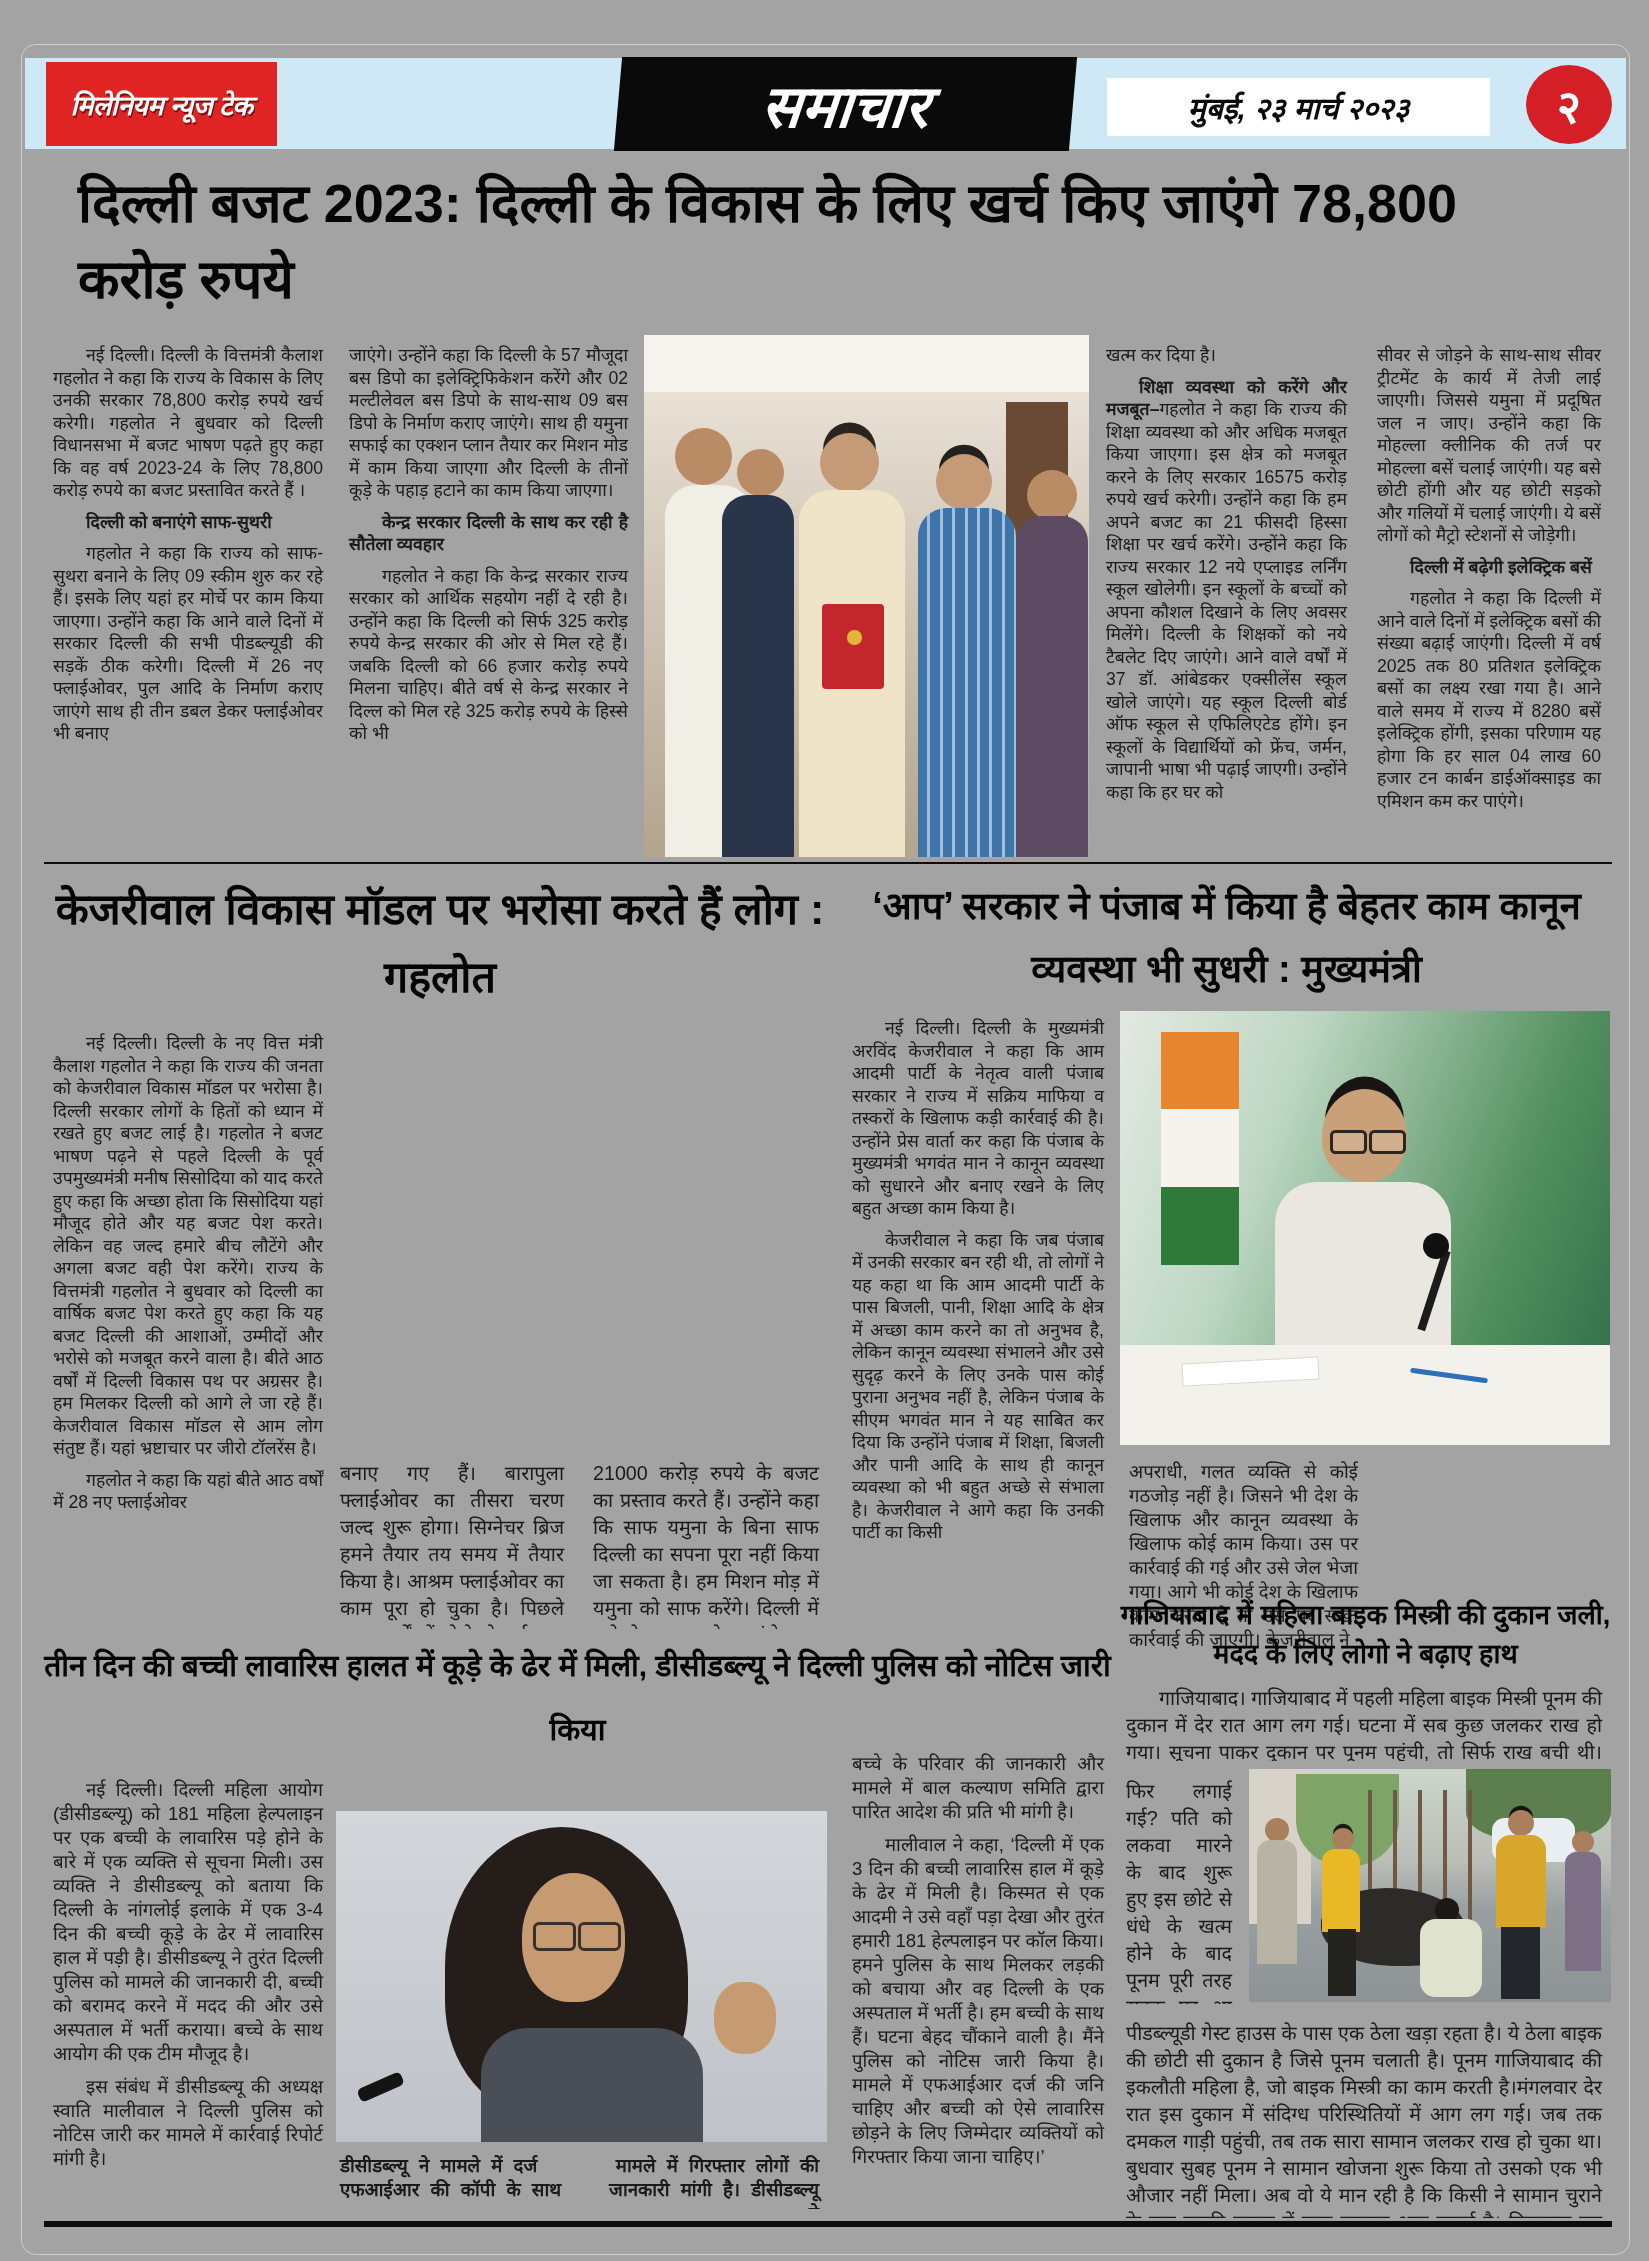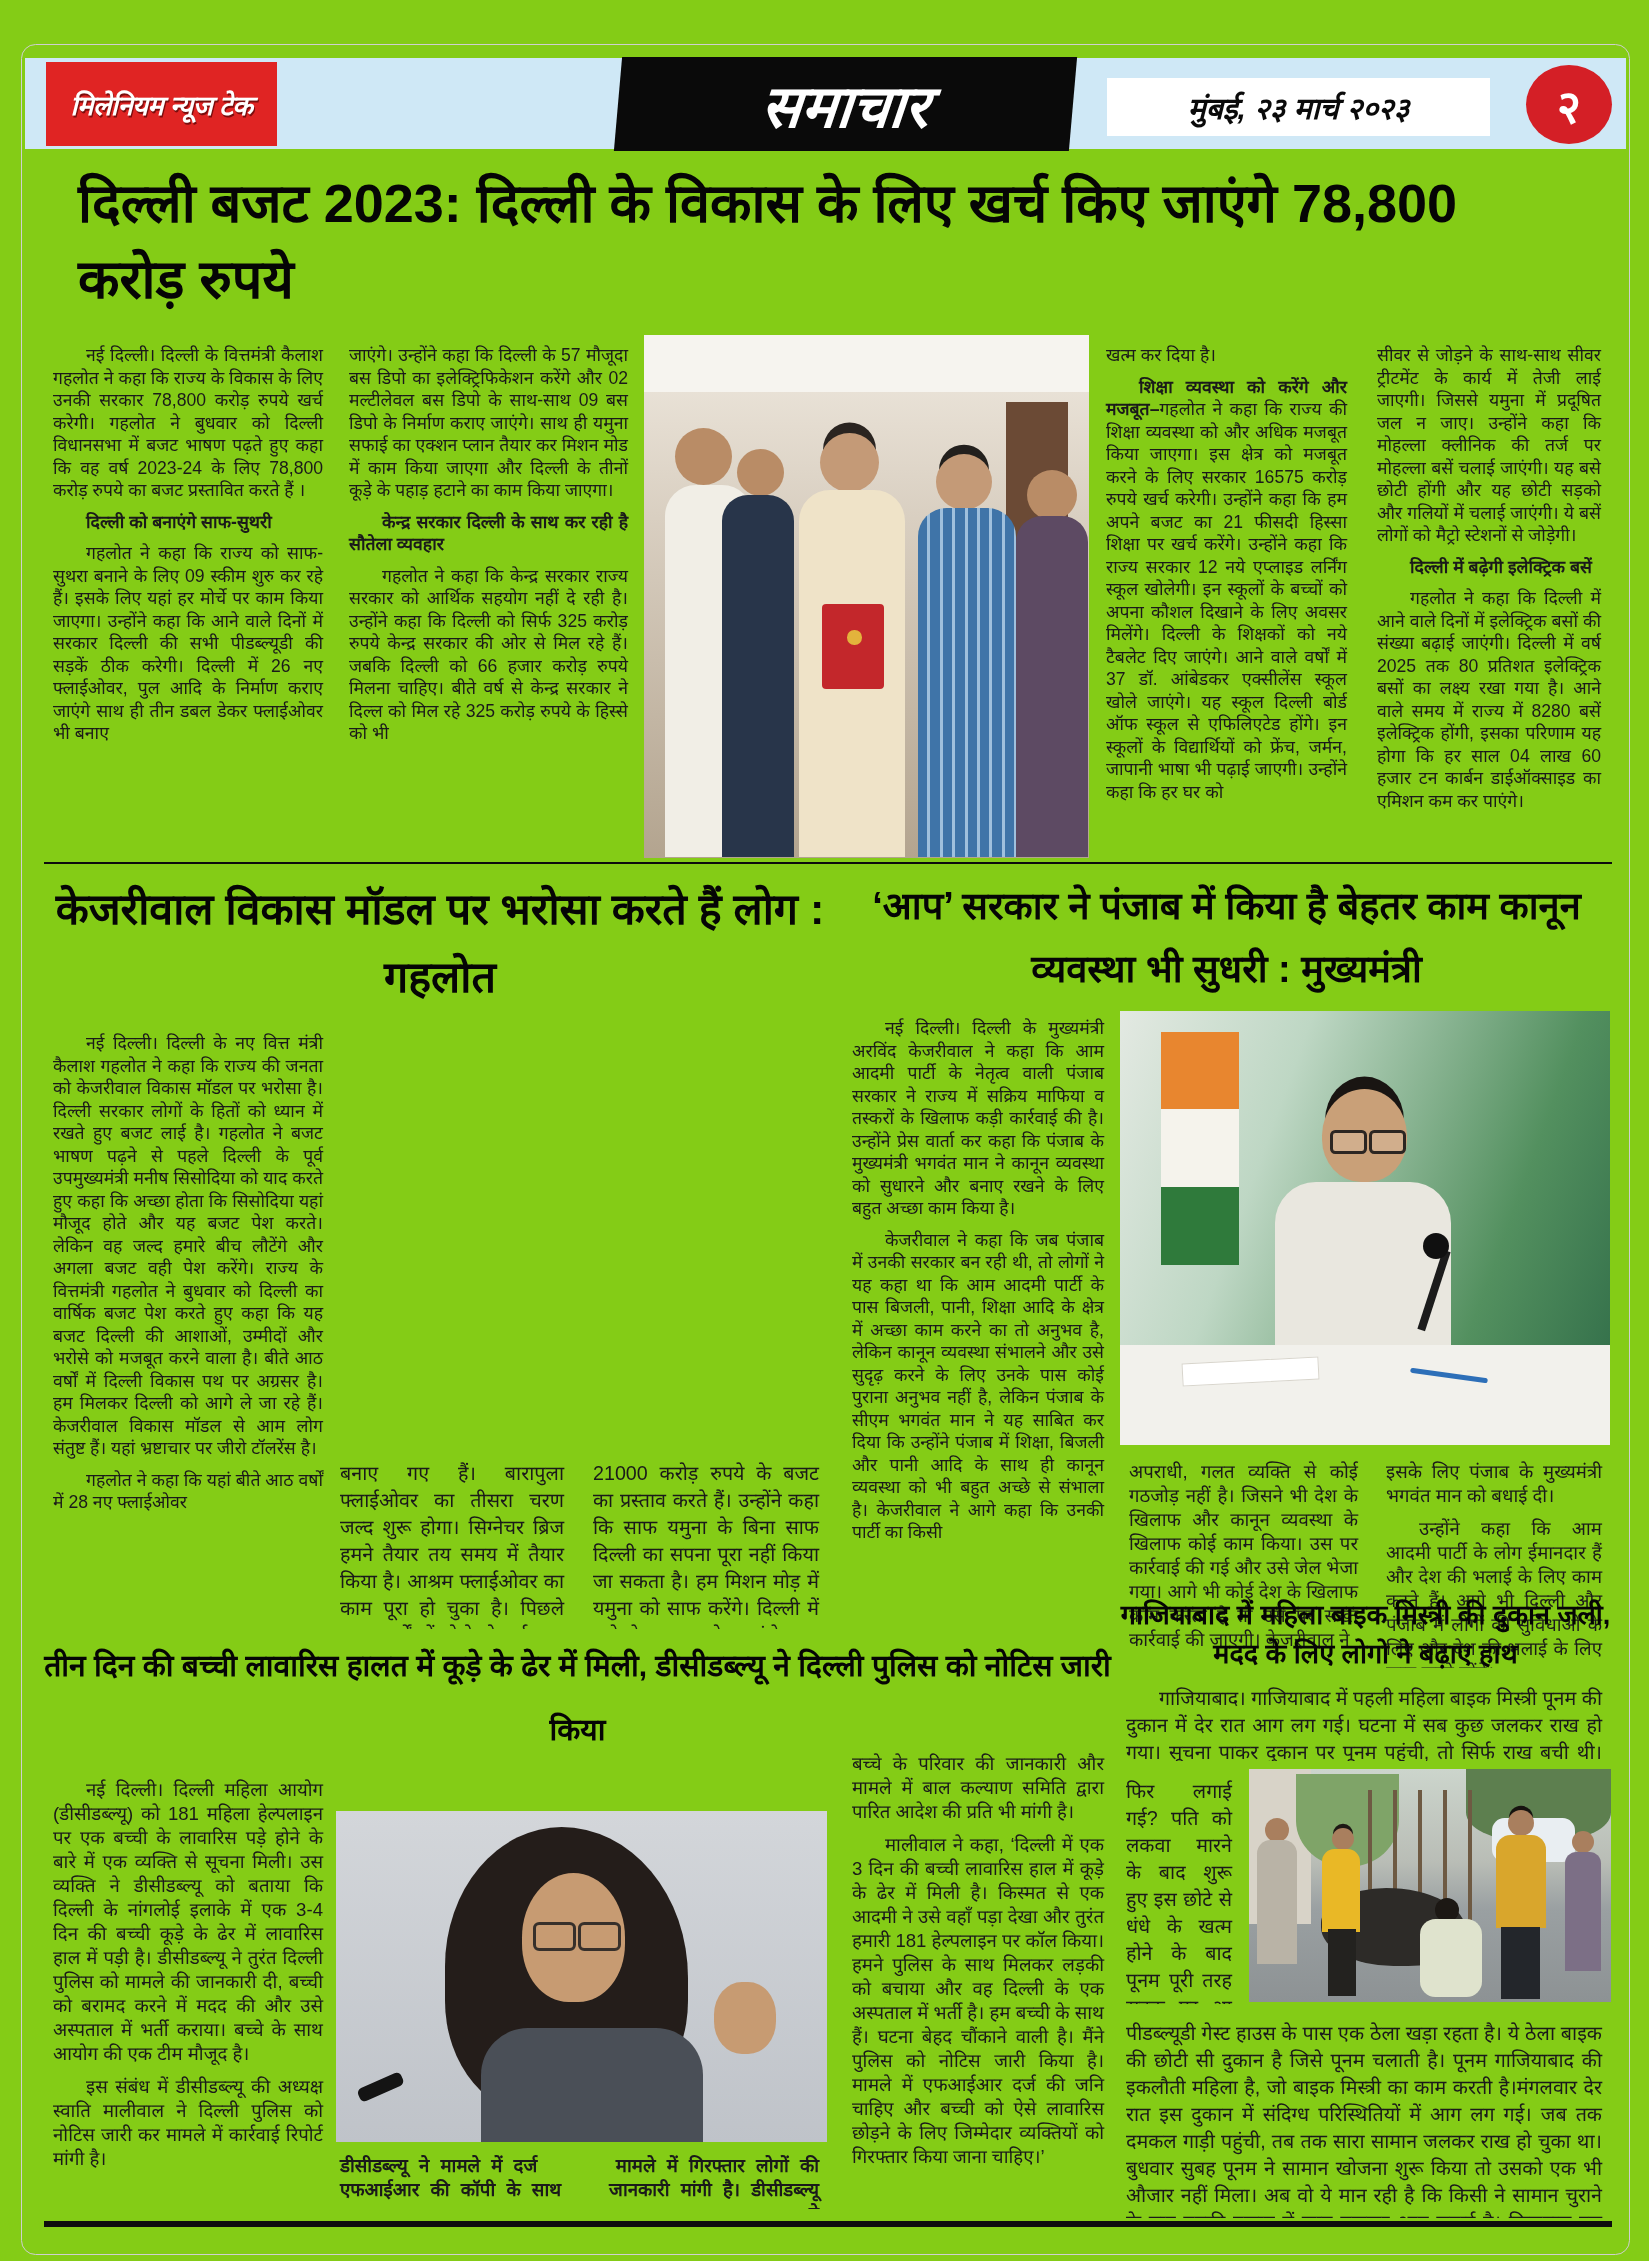--- a/index.html
+++ b/index.html
@@ -1,16 +1,16 @@
 <!DOCTYPE html>
 <html style="font-size:8.3px"><head>
 <meta charset="utf-8">
 <style>
   html,body{margin:0;padding:0;background:#ffffff;}
-  .page{position:relative;width:1650px;height:2261px;background:#84cc16;overflow:hidden;
+  .page{position:relative;width:1650px;height:2261px;background:#a3a3a3;overflow:hidden;
         font-family:"Liberation Sans","DejaVu Sans",sans-serif;color:#1a1a1a;}
   .frame{position:absolute;left:21px;top:44px;width:1607px;height:2209px;border:1.6px solid #cfcfcf;border-radius:14.5px;}
   
   .strip{position:absolute;left:25px;top:58px;width:1601px;height:91px;background:#cfe8f6;}
   .logoBox{position:absolute;left:46px;top:62px;width:231px;height:84px;background:#e02423;display:flex;align-items:center;justify-content:center;overflow:hidden;}
   .logoBox span{color:#ffffff;font-weight:bold;font-style:italic;font-size:27px;letter-spacing:-0.5px;text-shadow:1px 1.6px 0 #7a0d0d;white-space:nowrap;}
   .sectionBox{position:absolute;left:618px;top:57px;width:455px;height:94px;background:#0a0a0a;transform:skewX(-5deg);display:flex;align-items:center;justify-content:center;}
   .sectionBox span{color:#ffffff;font-weight:bold;font-style:italic;font-size:59px;}
   .dateBox{position:absolute;left:1107px;top:78px;width:383px;height:58px;background:#ffffff;display:flex;align-items:center;justify-content:center;}
   .dateBox span{color:#0a0a0a;font-weight:bold;font-style:italic;font-size:30px;white-space:nowrap;}
@@ -131,24 +131,20 @@
     <div class="ph" style="left:155px;top:171px;width:176px;height:171px;border-radius:41px 41px 0 0;background:#e9e7df;"></div>
     <div class="ph" style="left:310px;top:238px;width:8.3px;height:83px;background:#1c1c1c;transform:rotate(18deg);"></div>
     <div class="ph" style="left:303px;top:222px;width:26px;height:26px;border-radius:50%;background:#101010;"></div>
     <div class="ph" style="left:0;top:334px;width:490px;height:101px;background:#f2f1ec;"></div>
     <div class="ph" style="left:62px;top:349px;width:135px;height:21px;background:#ffffff;border:1px solid #d8d5cc;transform:rotate(-3deg);"></div>
     <div class="ph" style="left:290px;top:362px;width:78px;height:5.2px;background:#2d6fb8;transform:rotate(8deg);border-radius:2.6px;"></div>
   </div>
 
   <div class="col b36" style="left:1120px;top:1451px;width:247px;height:217px;">
     <p>अपराधी, गलत व्यक्ति से कोई गठजोड़ नहीं है। जिसने भी देश के खिलाफ और कानून व्यवस्था के खिलाफ कोई काम किया। उस पर कार्रवाई की गई और उसे जेल भेजा गया। आगे भी कोई देश के खिलाफ काम करता है तो उस पर सख्त कार्रवाई की जाएगी। केजरीवाल ने</p>
-  </div>
-  <div class="col b36" style="left:1377px;top:1451px;width:234px;height:217px;">
-    <p>इसके लिए पंजाब के मुख्यमंत्री भगवंत मान को बधाई दी।</p>
-    <p class="ind">उन्होंने कहा कि आम आदमी पार्टी के लोग ईमानदार हैं और देश की भलाई के लिए काम करते हैं। आगे भी दिल्ली और पंजाब में लोगों की सुविधाओं के लिए और देश की भलाई के लिए काम करते रहेंगे।</p>
   </div>
 
   <div class="h2" style="left:44px;top:1634px;width:1067px;font-size:30px;line-height:64px;">तीन दिन की बच्ची लावारिस हालत में कूड़े के ढेर में मिली, डीसीडब्ल्यू ने दिल्ली पुलिस को नोटिस जारी किया</div>
 
   <div class="col b36" style="left:44px;top:1769px;width:288px;height:445px;">
     <p class="ind">नई दिल्ली।  दिल्ली महिला आयोग (डीसीडब्ल्यू) को 181 महिला हेल्पलाइन पर  एक बच्ची के लावारिस पड़े होने के बारे में एक व्यक्ति से सूचना मिली। उस व्यक्ति ने डीसीडब्ल्यू को बताया कि दिल्ली के नांगलोई इलाके में एक 3-4 दिन की बच्ची कूड़े के ढेर में लावारिस हाल में पड़ी है। डीसीडब्ल्यू ने तुरंत दिल्ली पुलिस को मामले की जानकारी दी, बच्ची को बरामद करने में मदद की और उसे अस्पताल में भर्ती कराया। बच्चे के साथ आयोग की एक टीम मौजूद है।</p>
     <p class="ind">इस संबंध में डीसीडब्ल्यू की अध्यक्ष स्वाति मालीवाल ने दिल्ली पुलिस को नोटिस जारी कर मामले में कार्रवाई रिपोर्ट मांगी है।</p>
   </div>
 
   <div class="photo" style="left:336px;top:1811px;width:491px;height:331px;background:linear-gradient(180deg,#d3d6da 0%,#bfc3c9 100%);">

